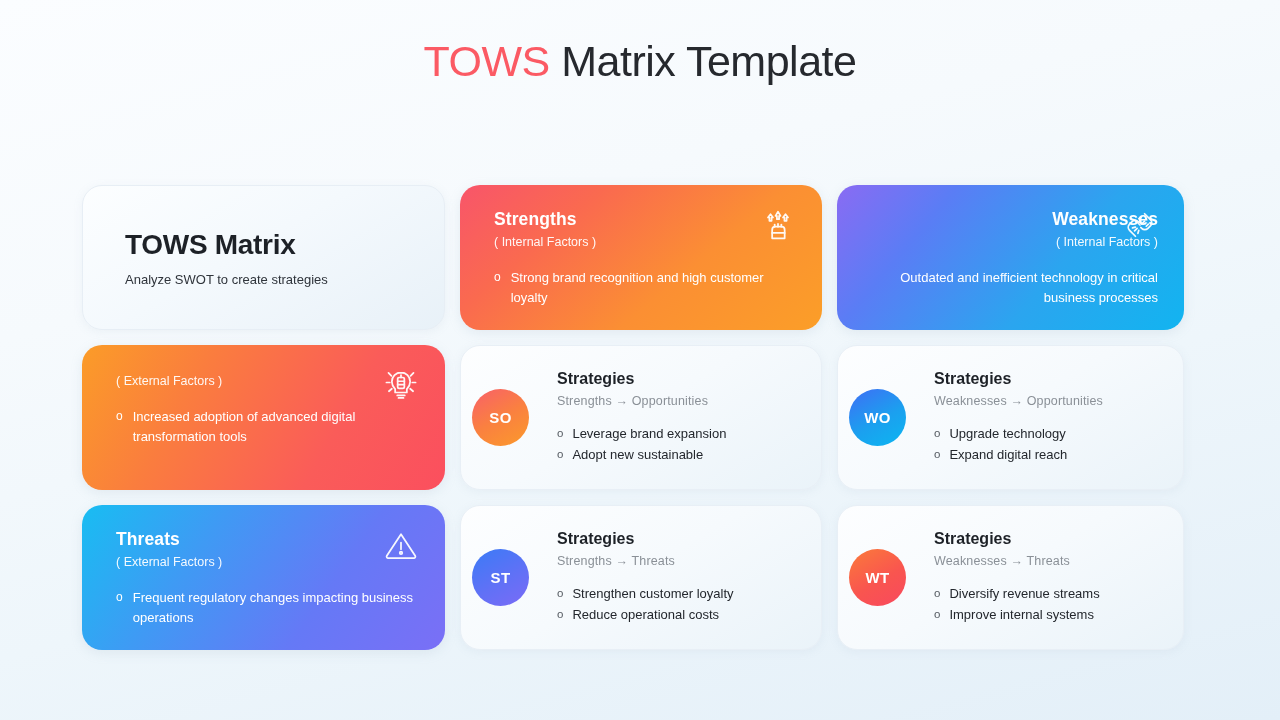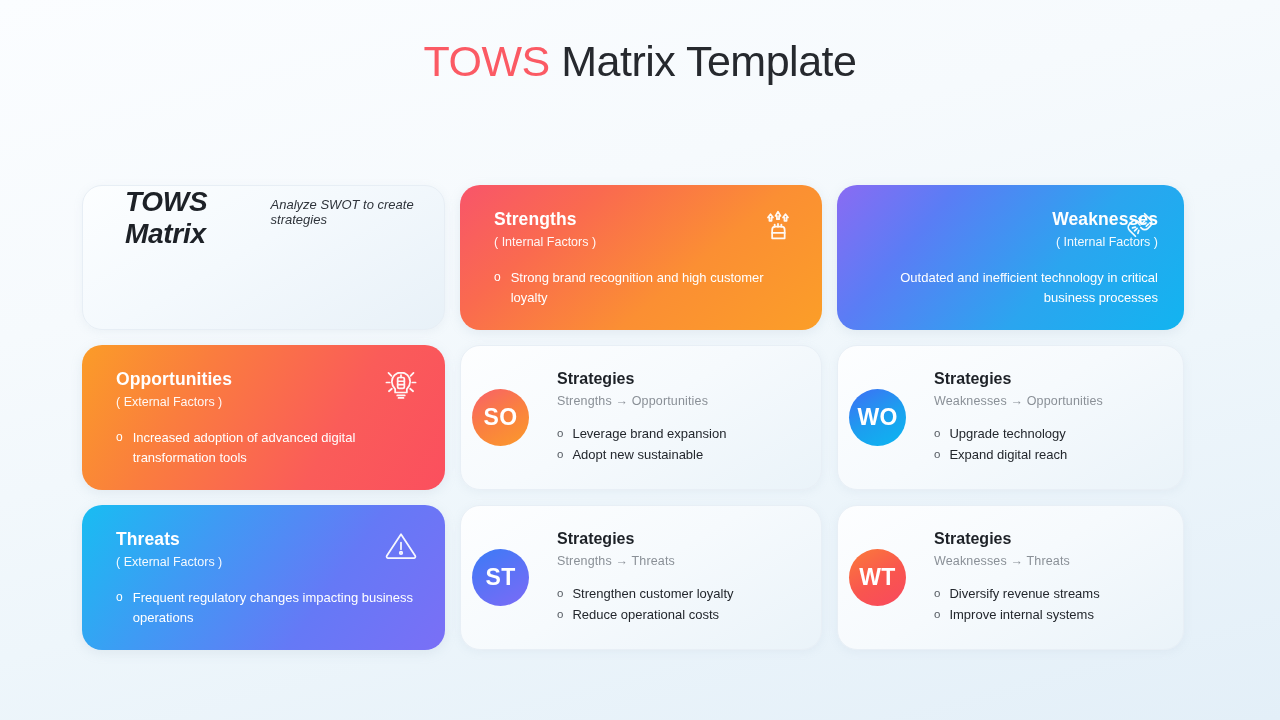--- a/index.html
+++ b/index.html
@@ -59,24 +59,23 @@
     position: relative;
     overflow: hidden;
   }
 
   
   .intro-card {
     background: linear-gradient(150deg, #fcfeff 0%, #f4f9fd 45%, #e8f1f8 100%);
     border: 1px solid #e7eef5;
     box-shadow: 0 2px 10px rgba(150,170,190,0.10);
     display: flex;
-    flex-direction: row;
+    flex-direction: column;
     justify-content: center;
     padding-left: 42px;
-    font-style: italic;
   }
   .intro-title {
     font-size: 28px;
     font-weight: bold;
     color: #1d2127;
     letter-spacing: -0.3px;
   }
   .intro-sub {
     margin-top: 11px;
     font-size: 13px;
@@ -144,21 +143,21 @@
     display: flex;
     align-items: center;
     padding-left: 11px;
   }
   .badge {
     flex: 0 0 auto;
     width: 57px;
     height: 57px;
     border-radius: 50%;
     color: #ffffff;
-    font-size: 23px;
+    font-size: 15px;
     font-weight: bold;
     display: flex;
     align-items: center;
     justify-content: center;
     letter-spacing: 0.3px;
   }
   .badge-so { background: linear-gradient(150deg, #f8606a 0%, #fa8040 50%, #fb9a2b 100%); }
   .badge-wo { background: linear-gradient(150deg, #3f6ef5 0%, #1ba0ef 55%, #0cb6f1 100%); }
   .badge-st { background: linear-gradient(150deg, #3a7bf6 0%, #6071f6 55%, #7b6bf6 100%); }
   .badge-wt { background: linear-gradient(150deg, #fb7b3a 0%, #f9554f 55%, #f8495e 100%); text-align: center; }
@@ -252,21 +251,20 @@
           <path d="M20.5 28 L17.5 31"></path>
           <path d="M22.5 30.5 L21.5 34"></path>
           <path d="M18.5 26.5 L15 27.5"></path>
         </svg>
       </div>
     </div>
   </div>
 
   <div class="cell col1">
     <div class="card swot swot-opportunities">
-      <div class="swot-head">Opportunities</div>
       <div class="swot-factor">( External Factors )</div>
       <div class="swot-body">
         <span class="bullet">o</span>
         <span>Increased adoption of advanced digital transformation tools</span>
       </div>
       <div class="swot-icon">
         <svg viewBox="0 0 48 48" fill="none" stroke="#ffffff" stroke-width="2.1" stroke-linecap="round" stroke-linejoin="round">
           <path d="M24 9 C17.9 9 13 13.9 13 20 C13 24.1 15.2 26.9 17 29 L17 33 L31 33 L31 29 C32.8 26.9 35 24.1 35 20 C35 13.9 30.1 9 24 9 Z"></path>
           <path d="M19.5 36.5 L28.5 36.5"></path>
           <path d="M21 39.5 L27 39.5"></path>

